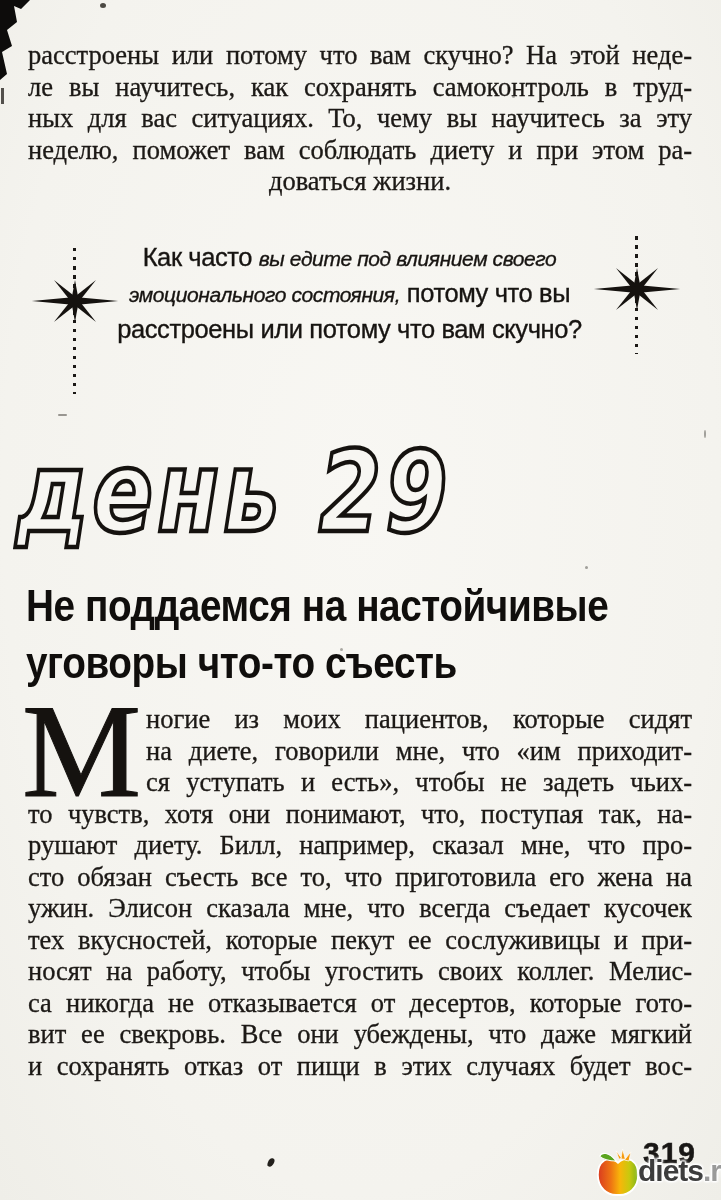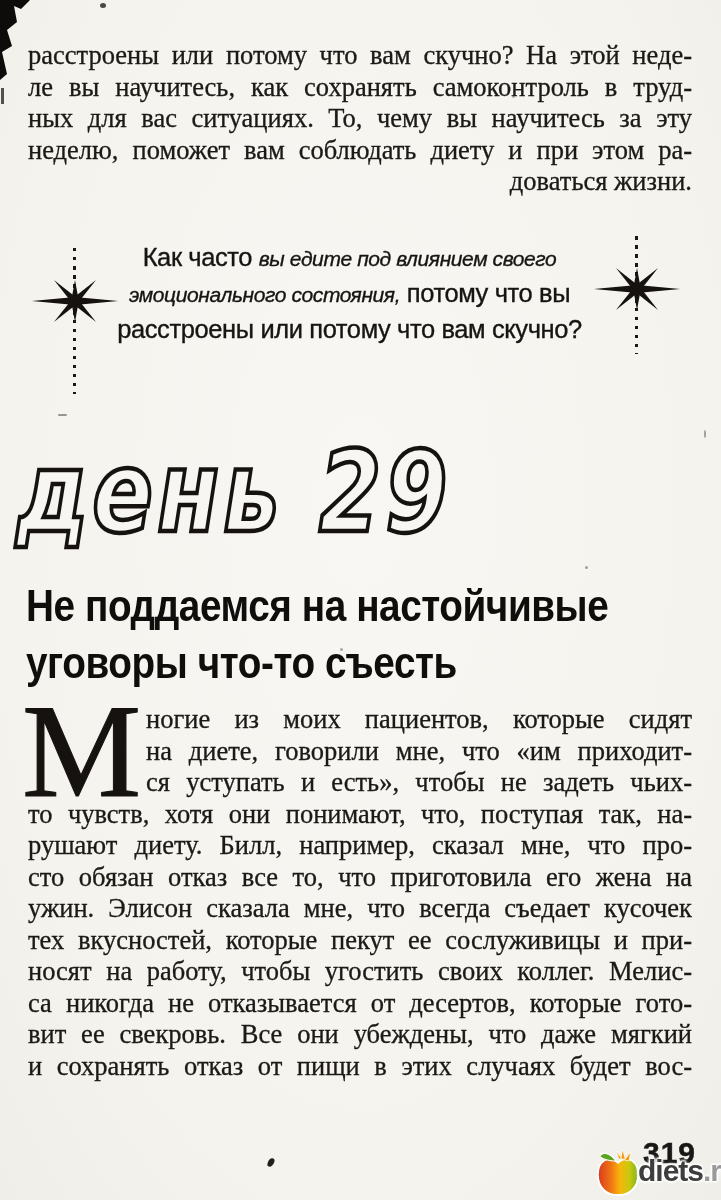--- a/index.html
+++ b/index.html
@@ -7,21 +7,21 @@
     position:relative;width:721px;height:1200px;overflow:hidden;
     background:radial-gradient(ellipse at 50% 42%, #f8f7f3 0%, #f4f3ee 70%, #efeee8 100%);
     font-family:"Liberation Serif", serif;color:#1c1916;
   }
   
   .para{position:absolute;left:28px;width:664px;font-size:26.5px;line-height:31.5px;
         -webkit-text-stroke:0.3px #1c1916;}
   .para-top{top:40px;}
   .para-main{top:704px;}
   .jline{text-align:justify;text-align-last:justify;white-space:nowrap;}
-  .lline{text-align:right;}
+  .lline{text-align:center;}
   .ind{padding-left:118px;}
   .dropcap{
     position:absolute;left:-6px;top:-20px;font-size:134px;line-height:1;
     font-family:"Liberation Serif", serif;color:#15120f;-webkit-text-stroke:1px #15120f;
   }
   
   .quote{
     position:absolute;left:92px;top:240px;width:515px;text-align:center;
     font-family:"Liberation Sans", sans-serif;font-size:25.5px;line-height:34px;
     color:#171411;-webkit-text-stroke:0.35px #171411;letter-spacing:-0.4px;
@@ -114,21 +114,21 @@
     <div>уговоры что-то съесть</div>
   </div>
 
   <div class="para para-main">
     <div class="dropcap">М</div>
     <div class="jline ind">ногие из моих пациентов, которые сидят</div>
     <div class="jline ind">на диете, говорили мне, что «им приходит-</div>
     <div class="jline ind">ся уступать и есть», чтобы не задеть чьих-</div>
     <div class="jline">то чувств, хотя они понимают, что, поступая так, на-</div>
     <div class="jline">рушают диету. Билл, например, сказал мне, что про-</div>
-    <div class="jline">сто обязан отказ все то, что приготовила его жена на</div>
+    <div class="jline">сто обязан съесть все то, что приготовила его жена на</div>
     <div class="jline">ужин. Элисон сказала мне, что всегда съедает кусочек</div>
     <div class="jline">тех вкусностей, которые пекут ее сослуживицы и при-</div>
     <div class="jline">носят на работу, чтобы угостить своих коллег. Мелис-</div>
     <div class="jline">са никогда не отказывается от десертов, которые гото-</div>
     <div class="jline">вит ее свекровь. Все они убеждены, что даже мягкий</div>
     <div class="jline">и сохранять отказ от пищи в этих случаях будет вос-</div>
   </div>
 
   <div class="speck" style="left:268px;top:1158px;width:6px;height:9px;border-radius:60% 40% 70% 30%;background:#23201c;transform:rotate(18deg);"></div>
   <div class="speck" style="left:58px;top:414px;width:9px;height:2px;border-radius:2px;opacity:.55;"></div>

